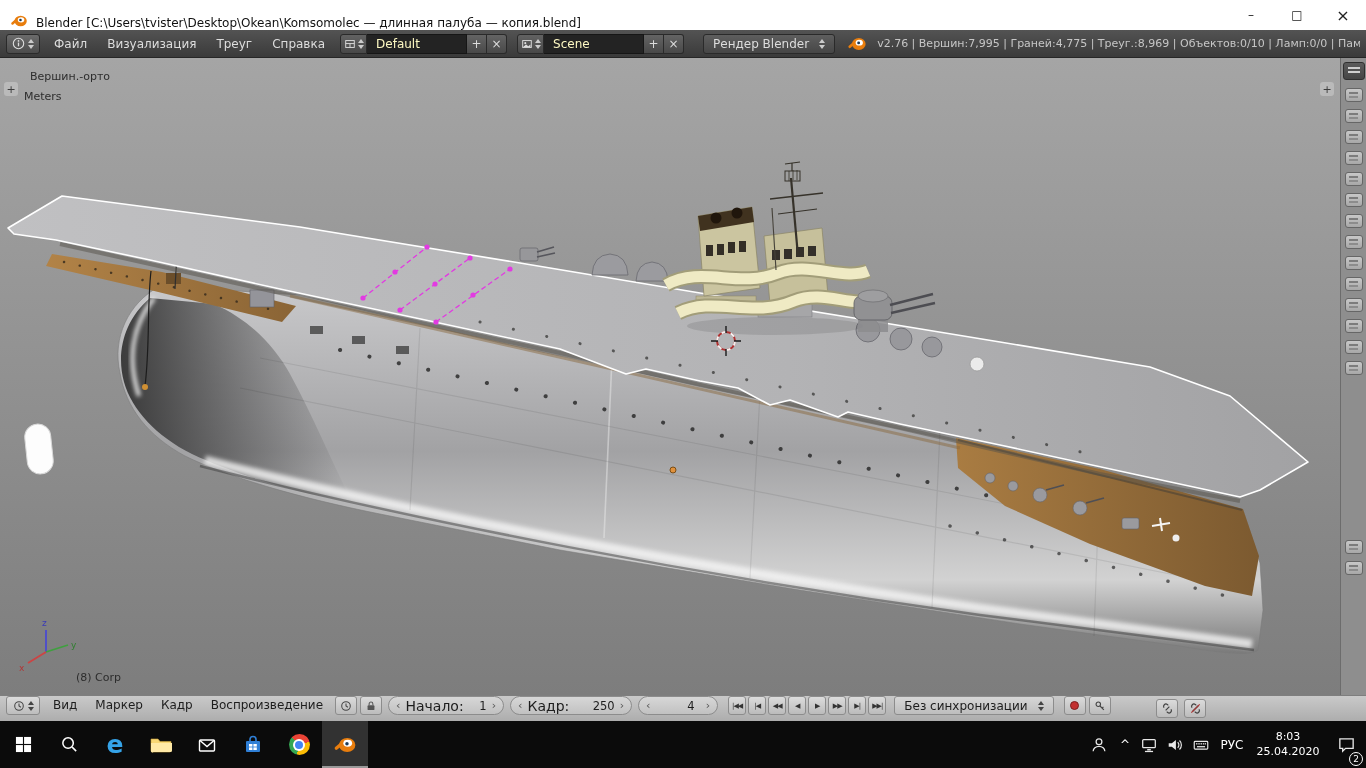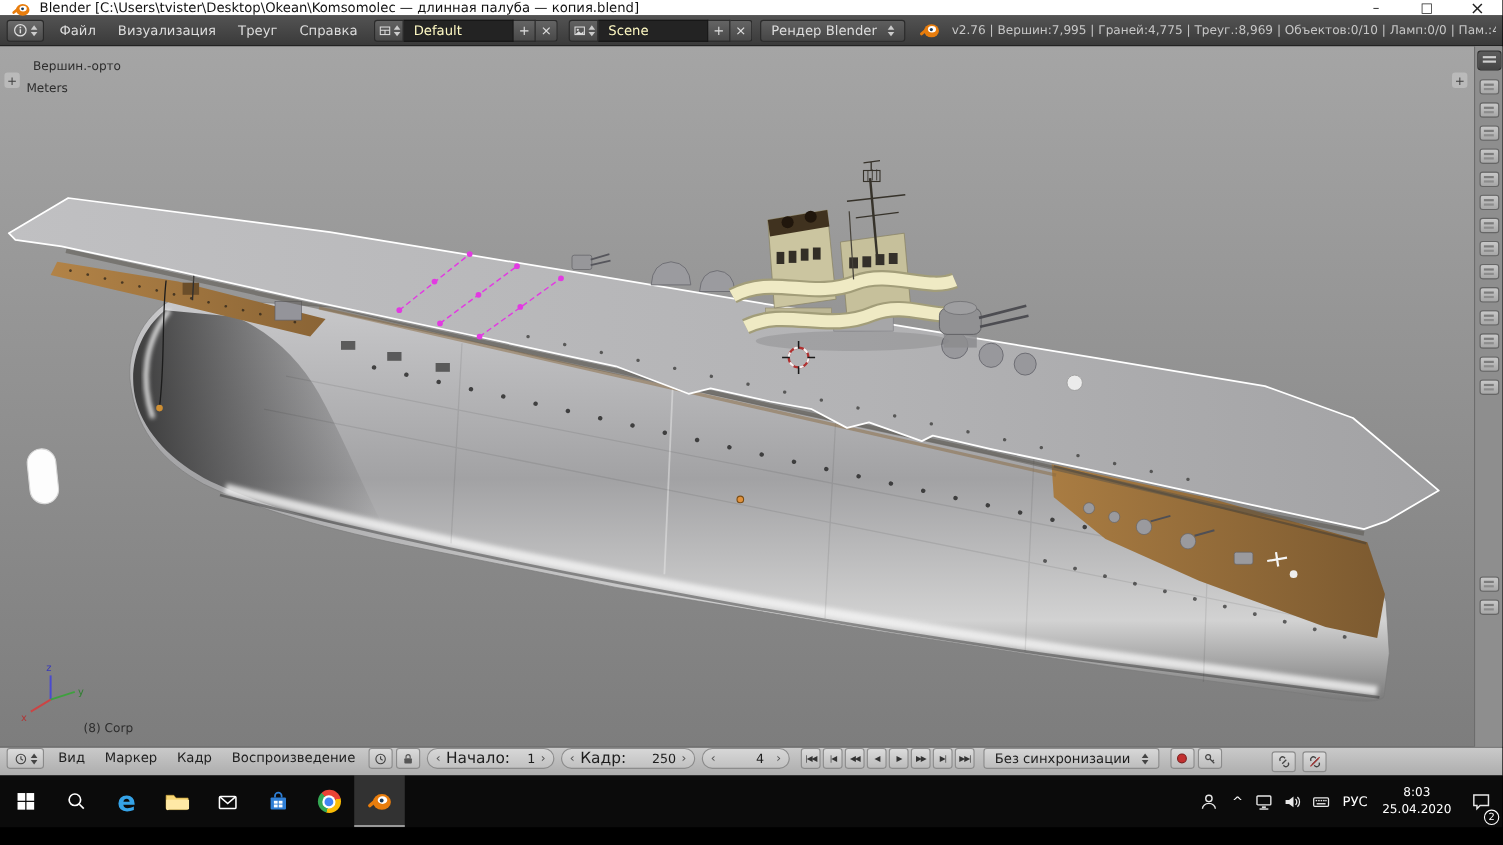--- a/index.html
+++ b/index.html
@@ -1,20 +1,20 @@
 <!DOCTYPE html>
 <html><head>
 <meta charset="utf-8">
 <style>
   *{box-sizing:border-box;margin:0;padding:0}
   html,body{width:1366px;height:768px;overflow:hidden}
   body{font-family:"DejaVu Sans","Liberation Sans",sans-serif;background:#000;position:relative}
 
   
-  .titlebar{height:14px;background:#fff;display:flex;align-items:flex-start}
+  .titlebar{height:30px;background:#fff;display:flex;align-items:flex-end}
   .tb-logo{width:18px;height:18px;margin:0 8px 0 10px;flex:none}
   .tb-title{font-size:12px;color:#111;white-space:nowrap}
   .tb-controls{margin-left:auto;display:flex;height:100%}
   .tb-btn{width:46px;height:100%;display:flex;align-items:center;justify-content:center;font-size:12px;color:#222}
   .tb-btn.close{font-size:16px}
 
   
   .bheader{height:28px;background:linear-gradient(#535353,#3a3a3a);border-bottom:1px solid #262626;
            display:flex;align-items:center;padding:0 6px;color:#ddd;font-size:12px}
   .menu-item{padding:3px 10px;white-space:nowrap}
@@ -27,21 +27,21 @@
   .updown.dark{color:#444}
   .idblock{display:flex;height:20px;margin:0 5px}
   .browse{width:27px;background:linear-gradient(#626262,#484848);border:1px solid #2a2a2a;border-radius:3px 0 0 3px;
           display:flex;align-items:center;justify-content:center;gap:2px}
   .idfield{min-width:100px;background:#232323;border:1px solid #161616;border-left:none;color:#fef9c3;
            display:flex;align-items:center;padding:0 9px;font-size:12px}
   .sqbtn{width:20px;background:linear-gradient(#646464,#494949);border:1px solid #2a2a2a;border-left:none;
          display:flex;align-items:center;justify-content:center;color:#ddd;font-size:12px}
   .sqbtn.last{border-radius:0 3px 3px 0}
   .dropdown{height:20px;background:linear-gradient(#5e5e5e,#464646);border:1px solid #2a2a2a;border-radius:3px;
-            display:flex;align-items:center;padding:0 9px;gap:10px;margin-left:2px;white-space:nowrap}
+            display:flex;align-items:center;padding:0 9px;gap:10px;margin-left:14px;white-space:nowrap}
   .blogo{width:20px;height:20px;margin-left:12px;flex:none}
   .stats{color:#c6c6c6;font-size:11px;white-space:nowrap;overflow:hidden;margin-left:10px;flex:1}
 
   
   .viewport{height:637px;position:relative;background:linear-gradient(#a5a5a5,#7d7d7d);overflow:hidden}
   .ship{position:absolute;left:0;top:0}
   svg text{font-family:"DejaVu Sans",sans-serif}
   .vp-label{position:absolute;font-size:11px;color:#2d2d2d;white-space:nowrap}
   .vp-plus{position:absolute;width:14px;height:14px;border-radius:3px;background:rgba(255,255,255,.25);
            color:#3d3d3d;font-size:11px;display:flex;align-items:center;justify-content:center}

